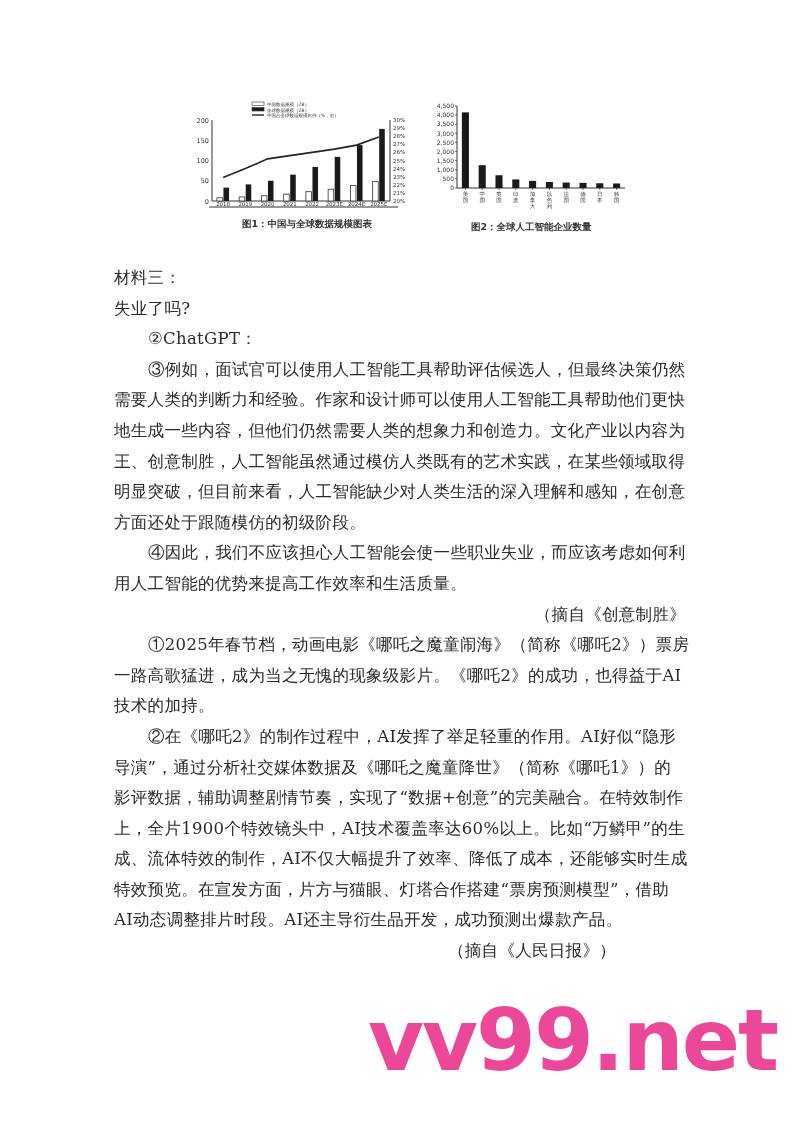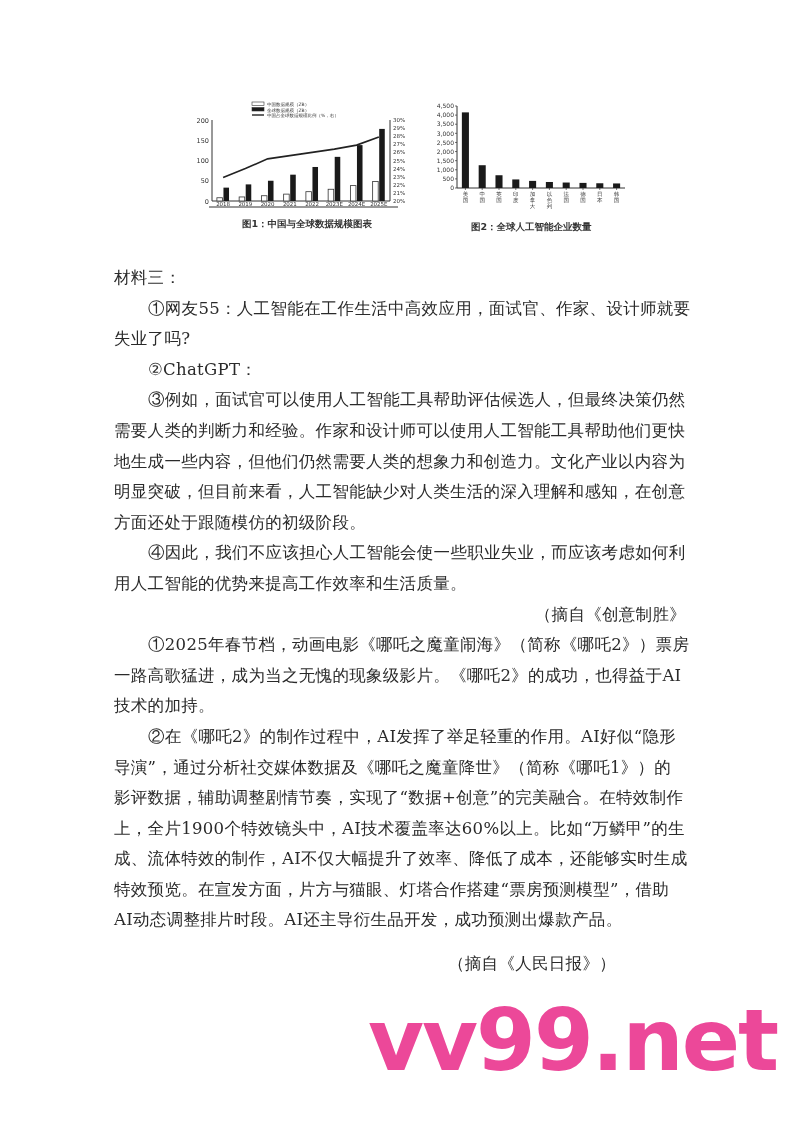--- a/index.html
+++ b/index.html
@@ -12,21 +12,21 @@
   .fig svg { display:block; }
   .cap { position:absolute; font-family:"DejaVu Sans","Liberation Sans",sans-serif; font-weight:bold;
          font-size:9.5px; color:#333; white-space:nowrap; }
   .fig1 .cap { left:52px; top:120px; }
   .fig2 .cap { left:44px; top:123px; }
   .content { position:absolute; left:114px; top:263px; width:572px; }
   .line { font-size:16.5px; line-height:30.6px; height:30.6px; white-space:nowrap; letter-spacing:0.3px; }
   .indent { padding-left:34px; }
   .right { text-align:right; }
   .src1 { padding-right:0; }
-  .src2 { text-align:right; padding-right:70px;margin-top:13px; }
+  .src2 { text-align:right; padding-right:70px; }
   .watermark { position:absolute; left:368px; top:990px; font-family:"DejaVu Sans","Liberation Sans",sans-serif;
                font-weight:bold; font-size:86px; color:#ec4899; letter-spacing:-2px; z-index:0; }
   .content { z-index:1; }
 </style>
 </head>
 <body>
 
 <div class="watermark">vv99.net</div>
 
 <div class="figs">
@@ -152,26 +152,26 @@
         <line x1="189.60000000000002" y1="90" x2="189.60000000000002" y2="92" stroke="#333" stroke-width="0.7"></line>
         <text x="189.60000000000002" y="98" font-size="5.5" text-anchor="middle" fill="#333" font-family="DejaVu Sans">韩</text>
         <text x="189.60000000000002" y="104" font-size="5.5" text-anchor="middle" fill="#333" font-family="DejaVu Sans">国</text>
       </svg>
     <div class="cap">图2：全球人工智能企业数量</div>
   </div>
 </div>
 
 <div class="content">
   <div class="line">材料三：</div>
-  <div class="line indent">①网友55：人工智能在工作生活中高效应用，面试官、作家、设计师就要</div>
   <div class="line">失业了吗?</div>
   <div class="line indent">②ChatGPT：</div>
   <div class="line indent">③例如，面试官可以使用人工智能工具帮助评估候选人，但最终决策仍然</div>
   <div class="line">需要人类的判断力和经验。作家和设计师可以使用人工智能工具帮助他们更快</div>
   <div class="line">地生成一些内容，但他们仍然需要人类的想象力和创造力。文化产业以内容为</div>
+  <div class="line">王、创意制胜，人工智能虽然通过模仿人类既有的艺术实践，在某些领域取得</div>
   <div class="line">明显突破，但目前来看，人工智能缺少对人类生活的深入理解和感知，在创意</div>
   <div class="line">方面还处于跟随模仿的初级阶段。</div>
   <div class="line indent">④因此，我们不应该担心人工智能会使一些职业失业，而应该考虑如何利</div>
   <div class="line">用人工智能的优势来提高工作效率和生活质量。</div>
   <div class="line right src1">（摘自《创意制胜》</div>
   <div class="line indent">①2025年春节档，动画电影《哪吒之魔童闹海》（简称《哪吒2》）票房</div>
   <div class="line">一路高歌猛进，成为当之无愧的现象级影片。《哪吒2》的成功，也得益于AI</div>
   <div class="line">技术的加持。</div>
   <div class="line indent">②在《哪吒2》的制作过程中，AI发挥了举足轻重的作用。AI好似“隐形</div>
   <div class="line">导演”，通过分析社交媒体数据及《哪吒之魔童降世》（简称《哪吒1》）的</div>

